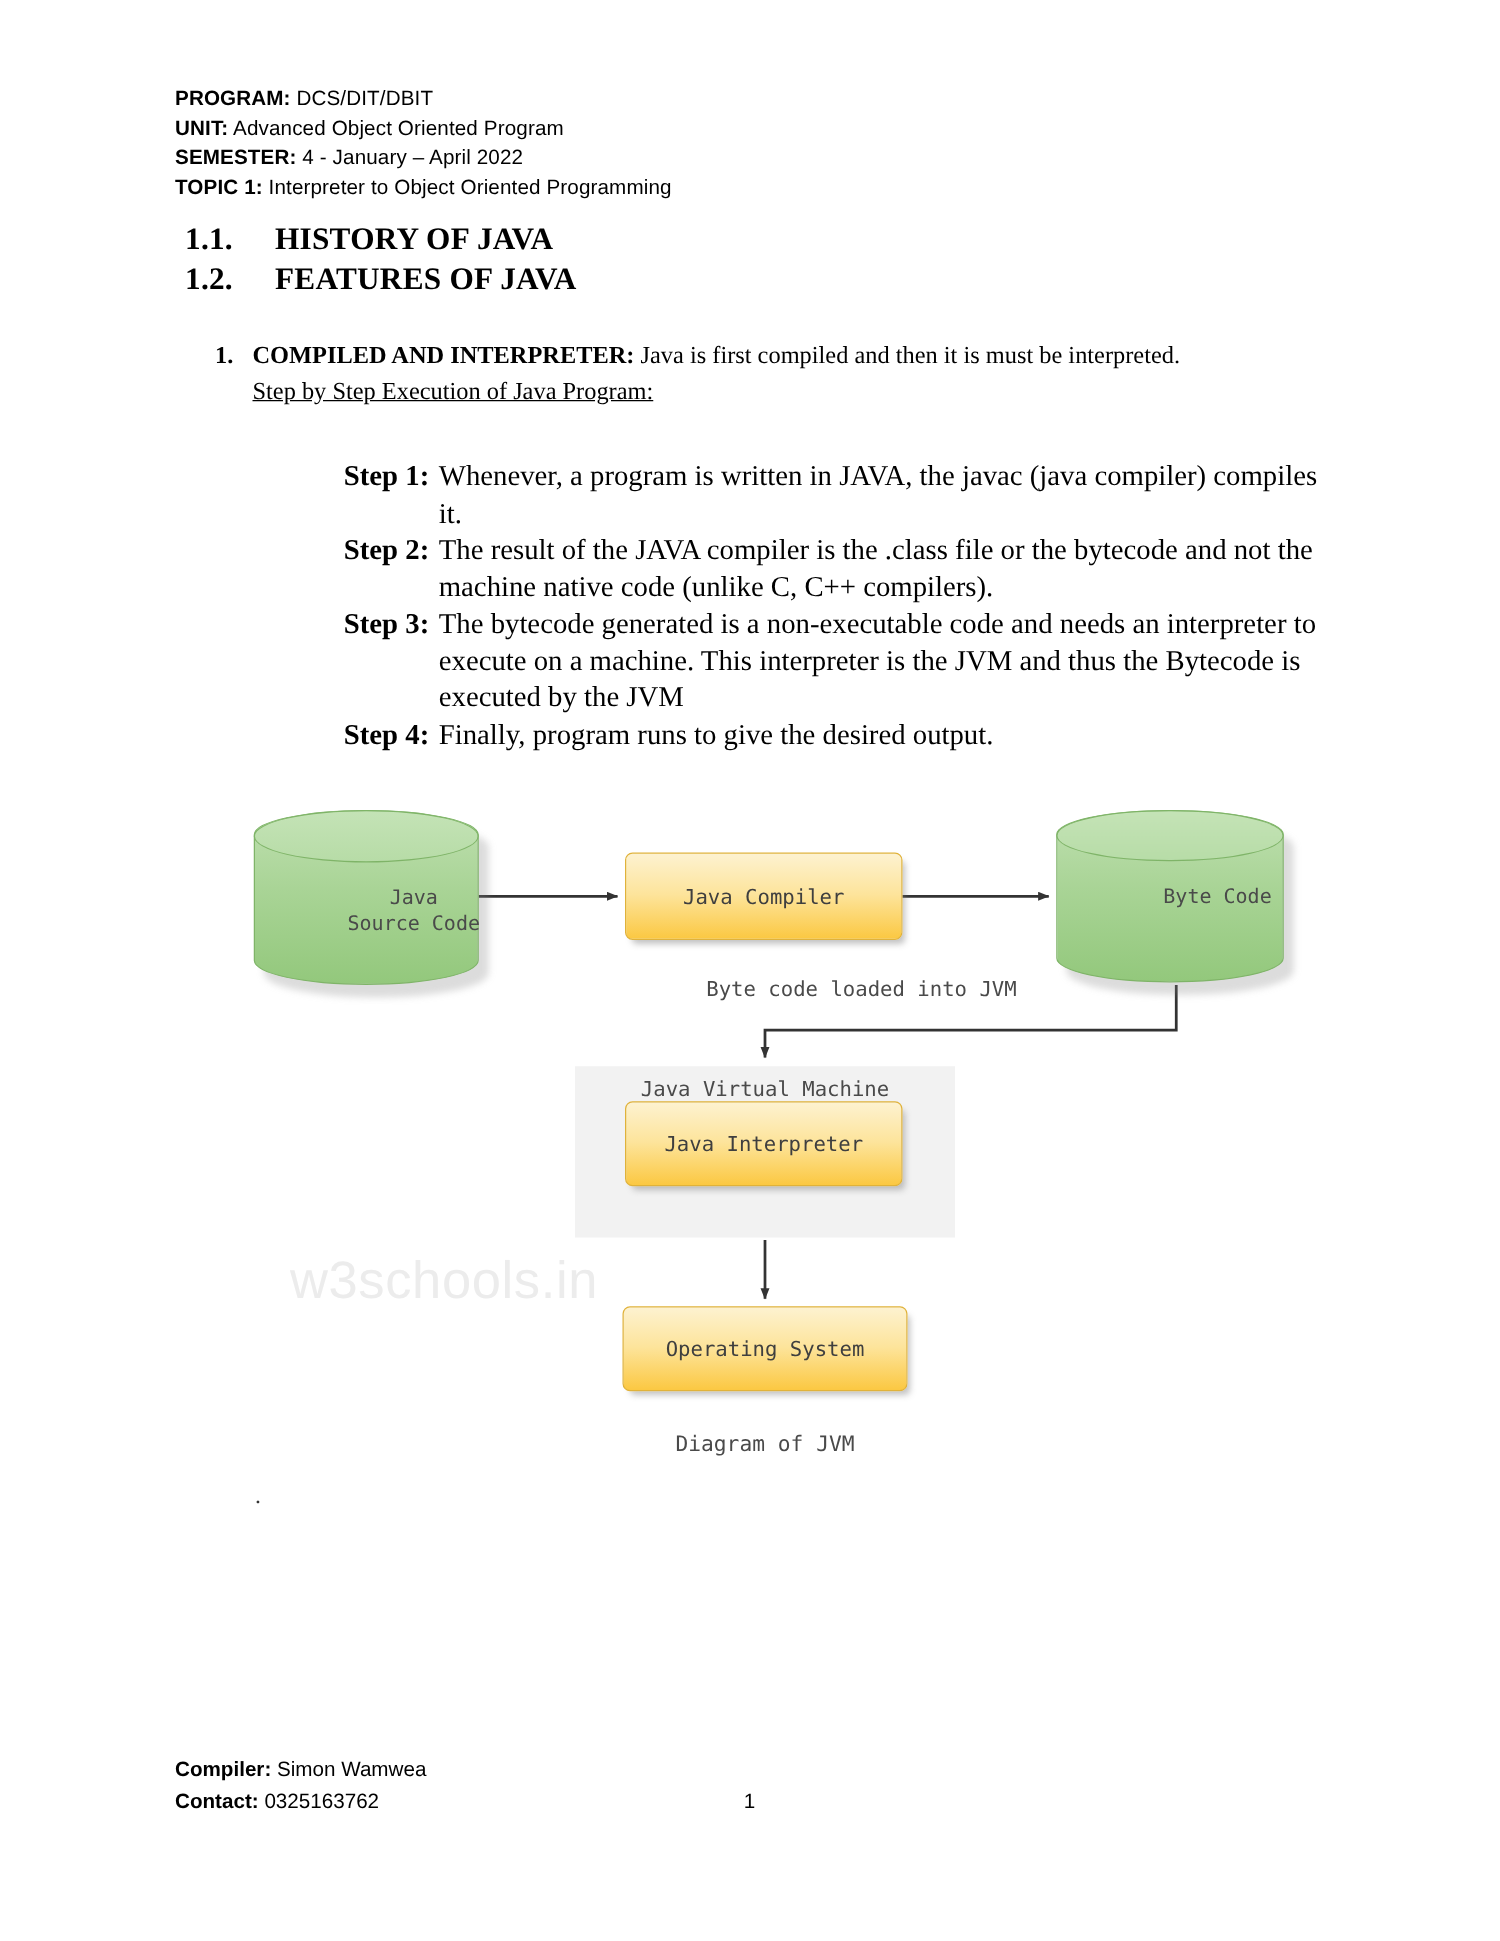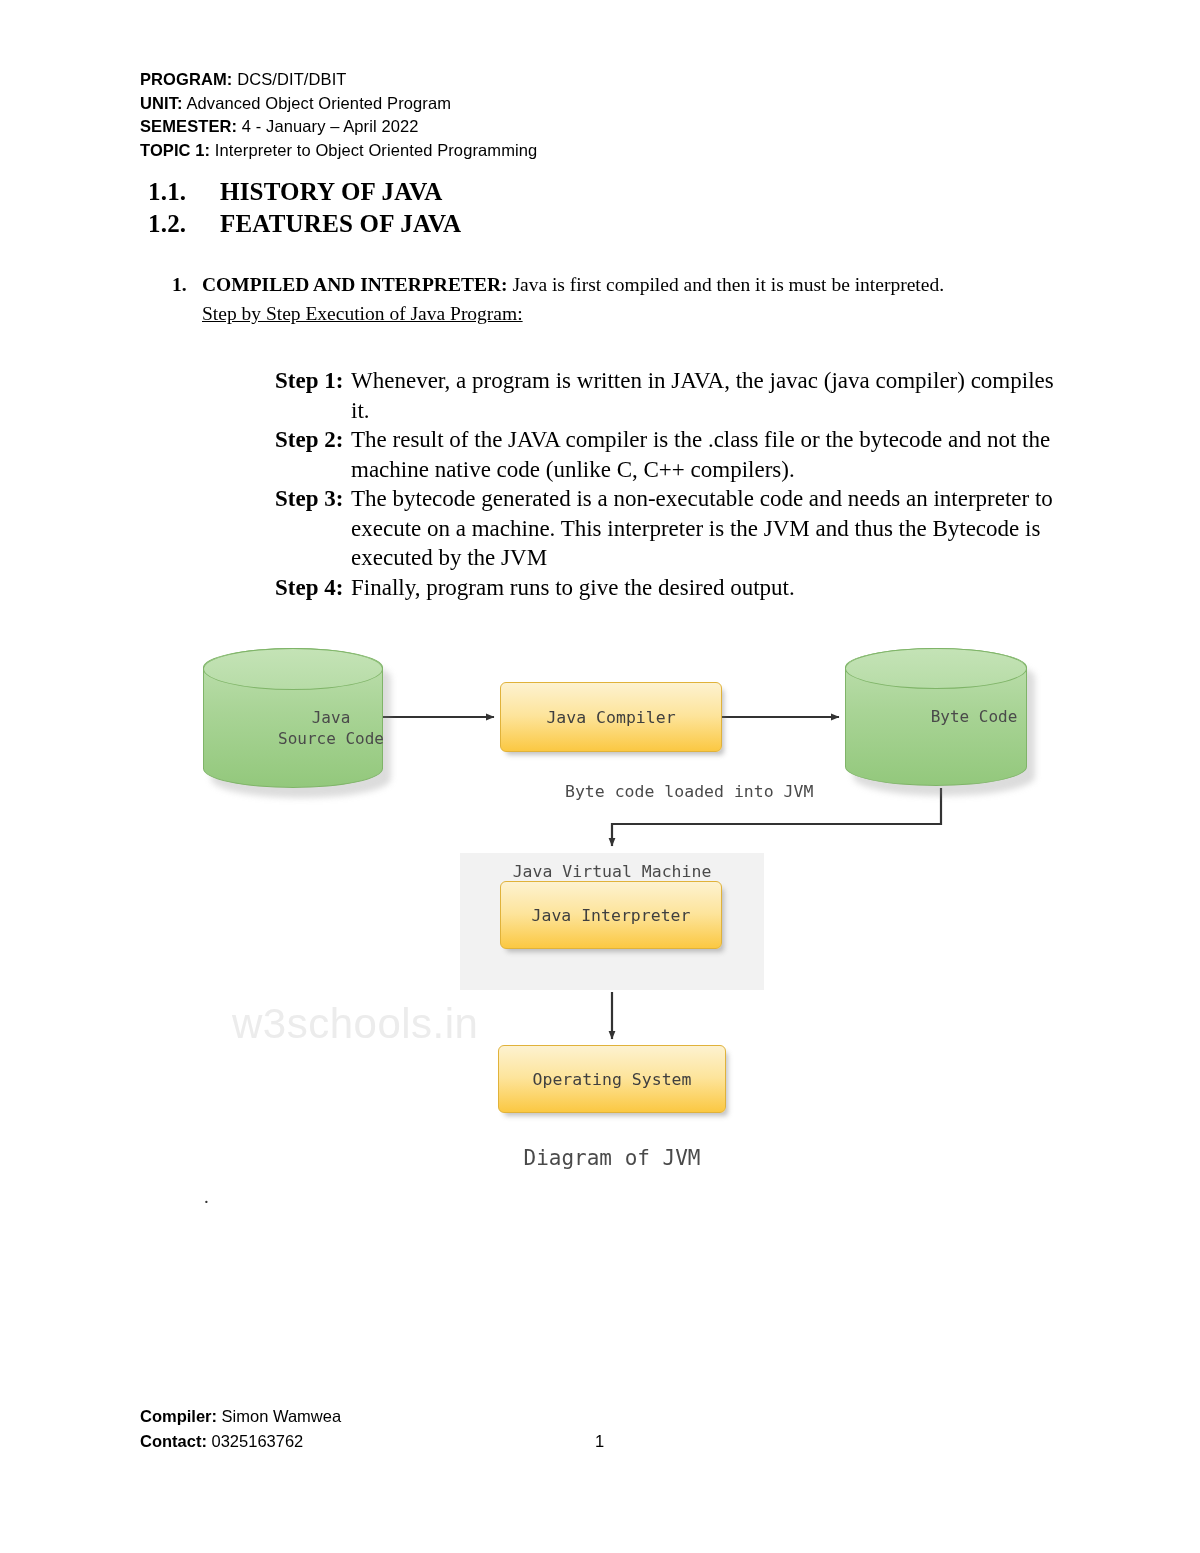--- a/index.html
+++ b/index.html
@@ -230,21 +230,21 @@
   }
 
   
   #diagram-caption {
     position: absolute;
     left: 460px;
     top: 1146px;
     width: 304px;
     text-align: center;
     font-family: "DejaVu Sans Mono", "Liberation Mono", monospace;
-    font-size: 21px;
+    font-size: 17px;
     color: #4a4a4a;
   }
 
   
   #watermark {
     position: absolute;
     left: 232px;
     top: 1000px;
     font-family: "Liberation Sans", sans-serif;
     font-size: 42px;

